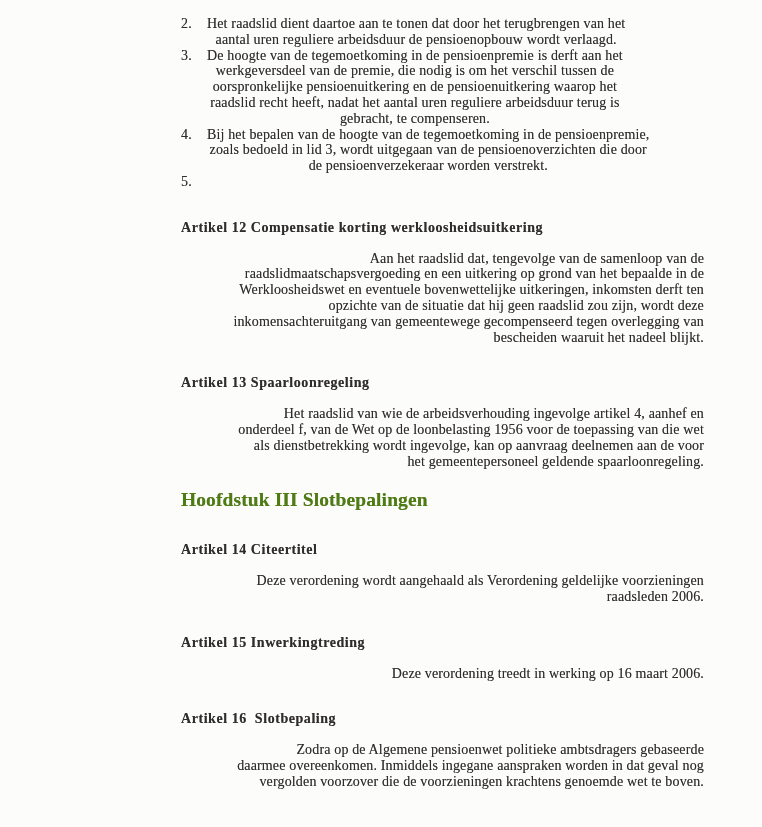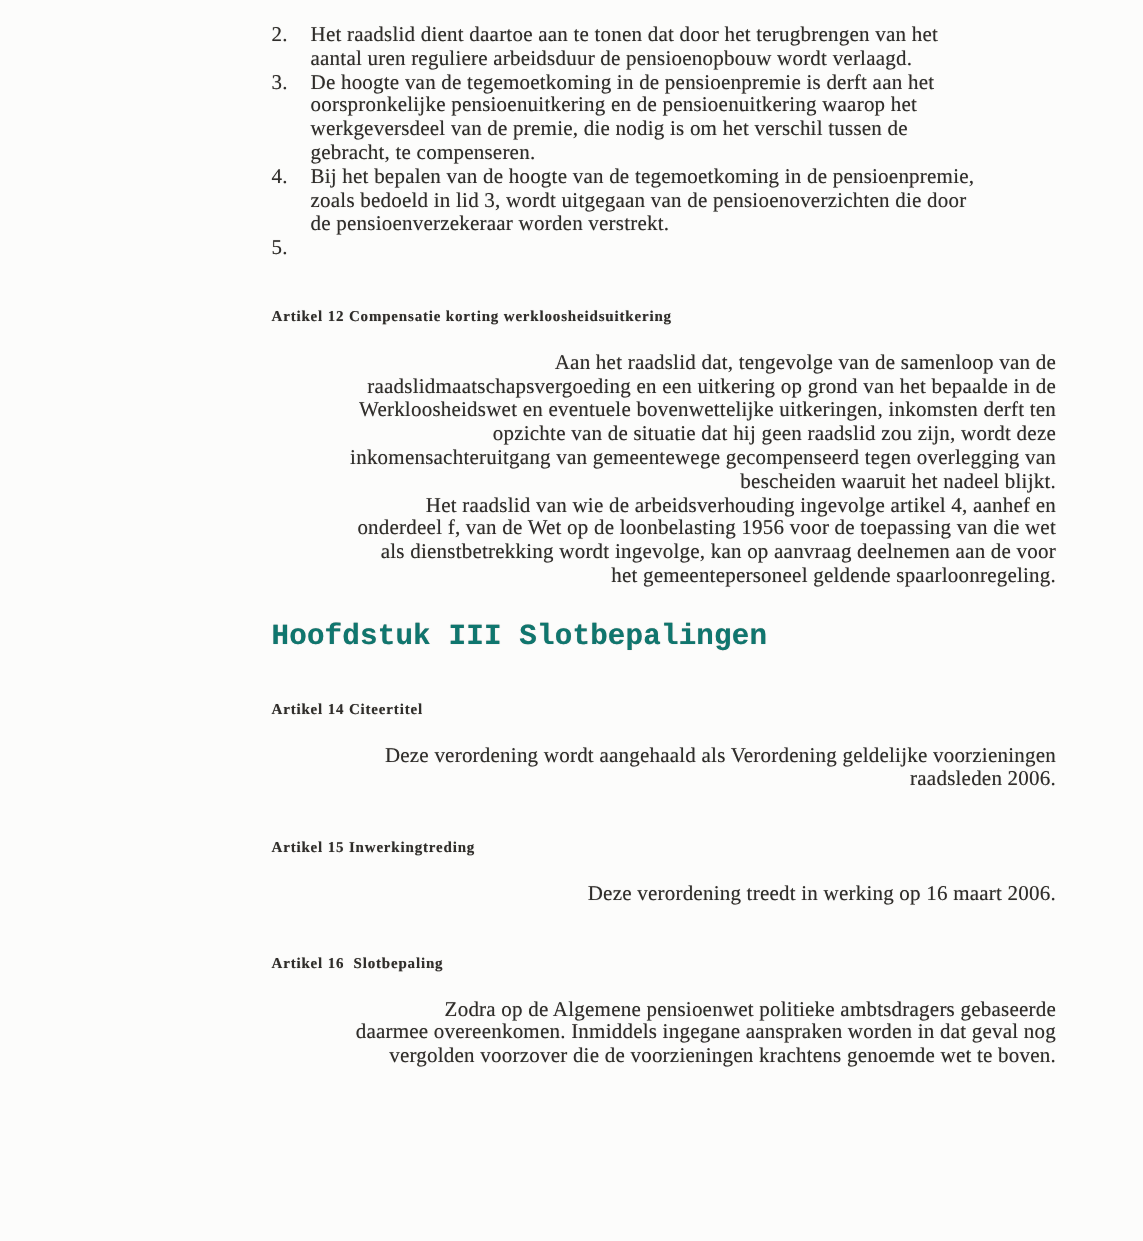--- a/index.html
+++ b/index.html
@@ -15,59 +15,60 @@
     color: #2f2d2a;
     font-size: 14px;
     line-height: 15.8px;
     letter-spacing: 0.15px;
     text-shadow: 0 0 0.5px rgba(70,66,60,0.55);
   }
   .text-line { white-space: pre; }
   .numbered-list { }
   .list-item { display: flex; align-items: flex-start; }
   .list-item-number { width: 26px; flex: none; }
-  .list-item-text { flex: none; }
+  .list-item-text { flex: none; text-align: center; }
   .article-heading {
     font-weight: bold;
-    font-size: 10px;
+    font-size: 14px;
     letter-spacing: 0.55px;
     margin: 30px 0 15px 0;
     white-space: pre;
   }
   .chapter-heading {
-    font-family: Liberation Mono, monospace;
+    font-family: Liberation Serif, serif;
     font-weight: bold;
     font-size: 19.5px;
     line-height: 24px;
     letter-spacing: 0.1px;
     margin: 19px 0 0 0;
     white-space: pre;
-    color: #0f766e;
+    color: #4d7c0f;
   }
   .chapter-heading + .article-heading { }
   .paragraph { margin: 0; text-align: right; }
 </style>
 </head>
 <body>
 
 <div class="page" id="document-root">
     <div class="numbered-list">
       <div class="list-item">
         <div class="list-item-number text-line">2.</div>
         <div class="list-item-text">
           <div class="text-line">Het raadslid dient daartoe aan te tonen dat door het terugbrengen van het</div>
           <div class="text-line">aantal uren reguliere arbeidsduur de pensioenopbouw wordt verlaagd.</div>
         </div>
       </div>
       <div class="list-item">
         <div class="list-item-number text-line">3.</div>
         <div class="list-item-text">
           <div class="text-line">De hoogte van de tegemoetkoming in de pensioenpremie is derft aan het</div>
+          <div class="text-line">werkgeversdeel van de premie, die nodig is om het verschil tussen de</div>
           <div class="text-line">oorspronkelijke pensioenuitkering en de pensioenuitkering waarop het</div>
-          <div class="text-line">werkgeversdeel van de premie, die nodig is om het verschil tussen de</div>
+          <div class="text-line">raadslid recht heeft, nadat het aantal uren reguliere arbeidsduur terug is</div>
           <div class="text-line">gebracht, te compenseren.</div>
         </div>
       </div>
       <div class="list-item">
         <div class="list-item-number text-line">4.</div>
         <div class="list-item-text">
           <div class="text-line">Bij het bepalen van de hoogte van de tegemoetkoming in de pensioenpremie,</div>
           <div class="text-line">zoals bedoeld in lid 3, wordt uitgegaan van de pensioenoverzichten die door</div>
           <div class="text-line">de pensioenverzekeraar worden verstrekt.</div>
         </div>
@@ -78,20 +79,21 @@
     </div>
     <div class="article-heading">Artikel 12 Compensatie korting werkloosheidsuitkering</div>
     <div class="paragraph">
       <div class="text-line">Aan het raadslid dat, tengevolge van de samenloop van de</div>
       <div class="text-line">raadslidmaatschapsvergoeding en een uitkering op grond van het bepaalde in de</div>
       <div class="text-line">Werkloosheidswet en eventuele bovenwettelijke uitkeringen, inkomsten derft ten</div>
       <div class="text-line">opzichte van de situatie dat hij geen raadslid zou zijn, wordt deze</div>
       <div class="text-line">inkomensachteruitgang van gemeentewege gecompenseerd tegen overlegging van</div>
       <div class="text-line">bescheiden waaruit het nadeel blijkt.</div>
     </div>
+    <div class="article-heading">Artikel 13 Spaarloonregeling</div>
     <div class="paragraph">
       <div class="text-line">Het raadslid van wie de arbeidsverhouding ingevolge artikel 4, aanhef en</div>
       <div class="text-line">onderdeel f, van de Wet op de loonbelasting 1956 voor de toepassing van die wet</div>
       <div class="text-line">als dienstbetrekking wordt ingevolge, kan op aanvraag deelnemen aan de voor</div>
       <div class="text-line">het gemeentepersoneel geldende spaarloonregeling.</div>
     </div>
     <div class="chapter-heading">Hoofdstuk III Slotbepalingen</div>
     <div class="article-heading">Artikel 14 Citeertitel</div>
     <div class="paragraph">
       <div class="text-line">Deze verordening wordt aangehaald als Verordening geldelijke voorzieningen</div>

